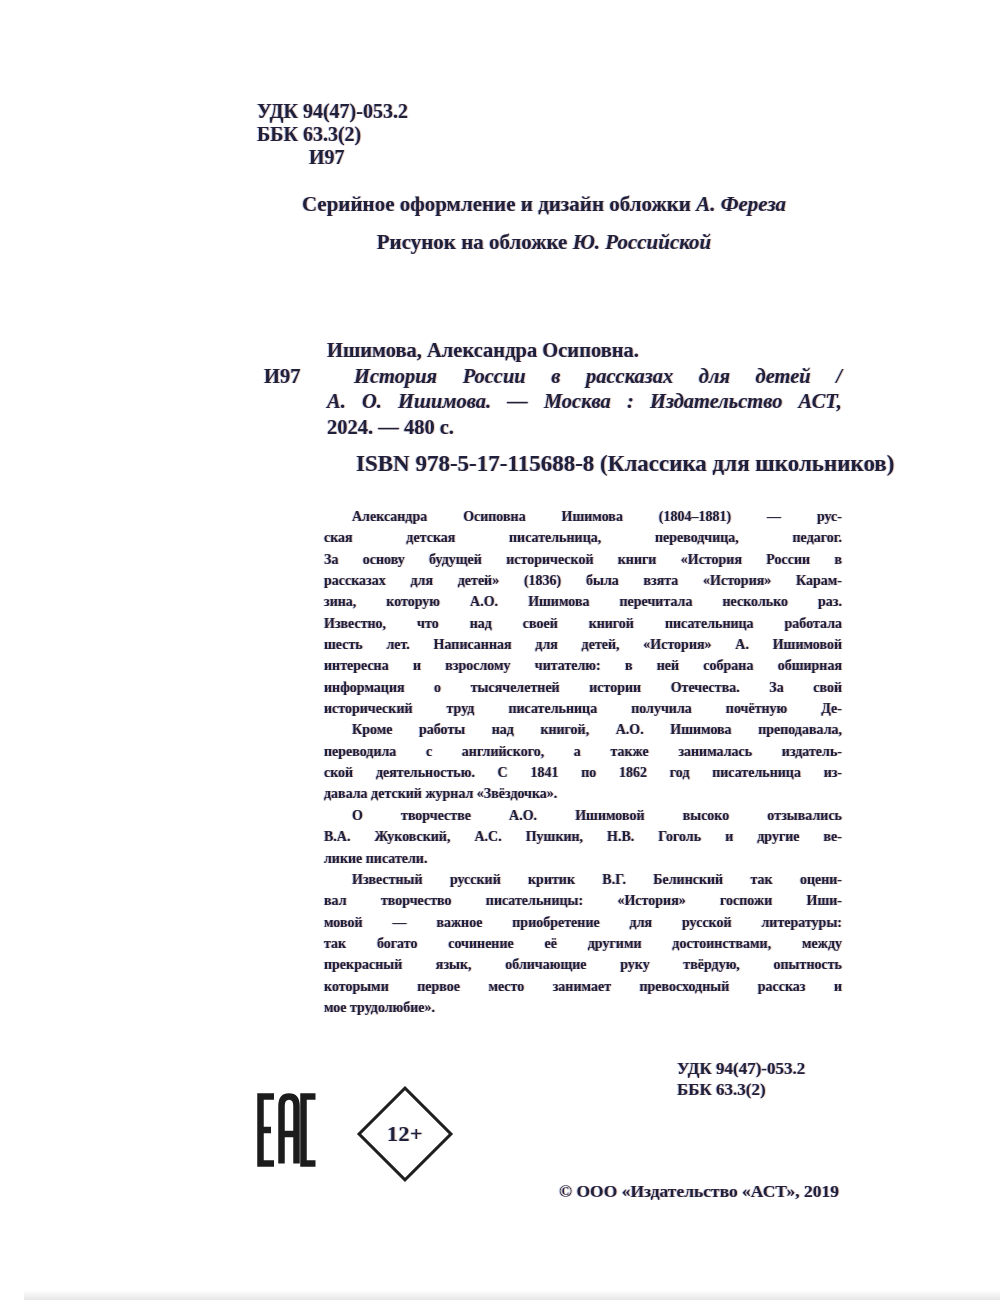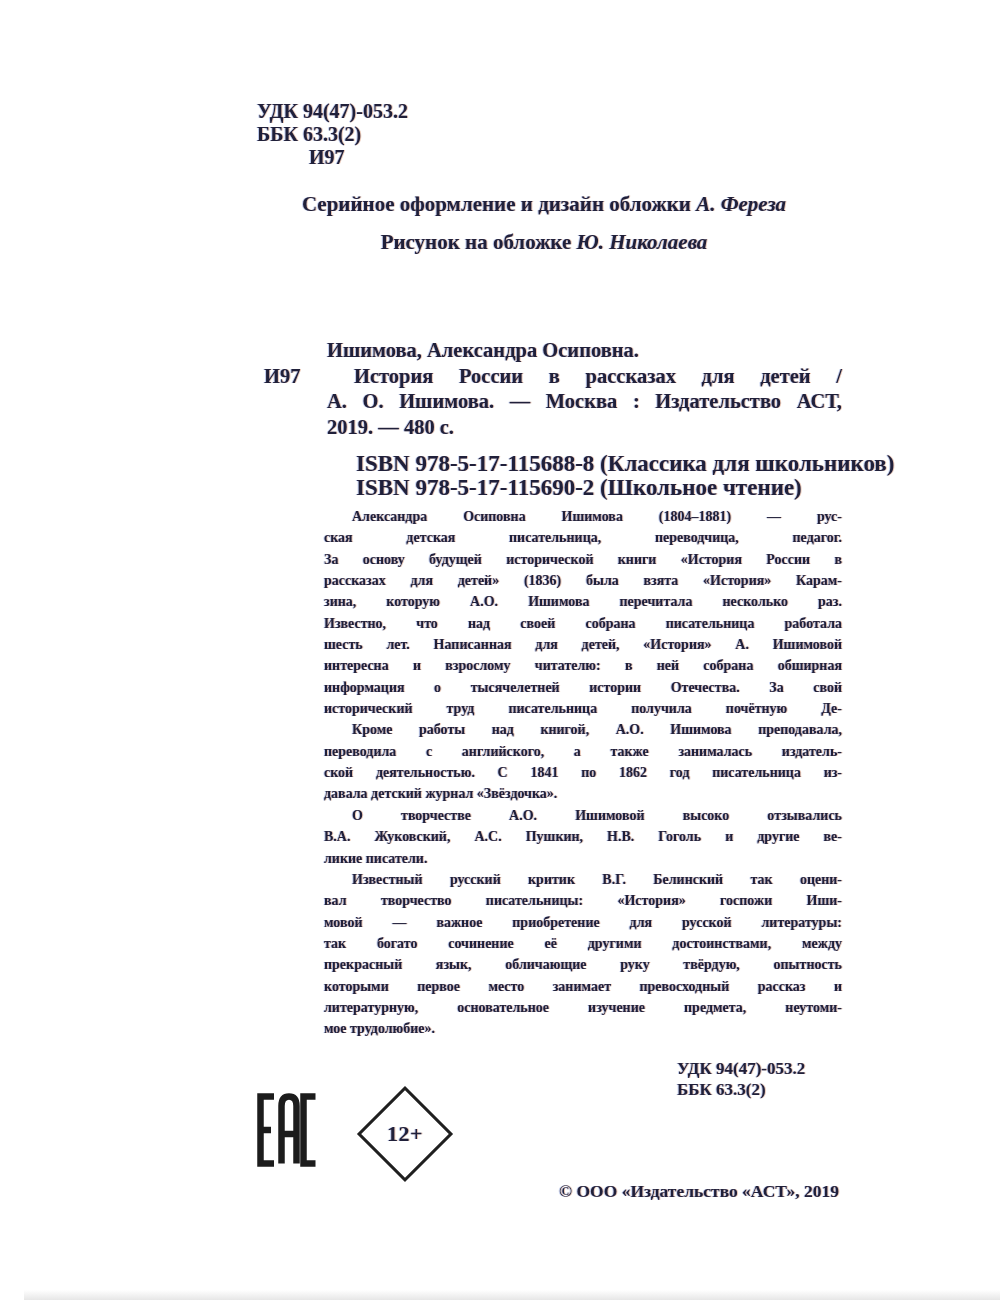--- a/index.html
+++ b/index.html
@@ -16,21 +16,21 @@
   .top-codes .sign{padding-left:52px;}
   
   .credits{position:absolute;left:190px;top:192px;width:660px;text-align:center;font-size:21px;line-height:24px;}
   .credits .row{margin-bottom:14px;white-space:nowrap;}
   .credits .name{font-style:italic;text-align:center;}
   
   .card{position:absolute;left:240px;top:338px;width:578px;font-size:20.5px;line-height:25.5px;}
   .card-label{position:absolute;left:0;top:25.5px;}
   .card-lines{margin-left:63px;}
   .card-lines .l2{margin-left:27px;}
-  .just{text-align:justify;text-align-last:justify;}
+  .just{text-align:justify;text-align-last:justify;font-style:italic;}
   
   .isbns{position:absolute;left:332px;top:452px;font-size:23px;line-height:23.5px;white-space:nowrap;}
   
   .annotation{position:absolute;left:300px;top:506px;width:518px;font-size:14px;line-height:21.35px;}
   .annotation .jline{text-align:justify;text-align-last:justify;}
   .annotation .first{text-indent:28px;}
   .annotation .last{text-align-last:left;}
   
   .bottom-codes{position:absolute;left:653px;top:1058px;font-size:17px;line-height:21px;white-space:nowrap;}
   
@@ -56,64 +56,62 @@
     <div>УДК 94(47)-053.2</div>
     <div>ББК 63.3(2)</div>
     <div class="sign">И97</div>
   </div>
 
   <div class="credits">
     <div class="row">
       <span>Серийное оформление и дизайн обложки </span><span class="name">А. Фереза</span>
     </div>
     <div class="row">
-      <span>Рисунок на обложке </span><span class="name">Ю. Николаева</span>
+      <span>Рисунок на обложке </span><span class="name">Ю. Российской</span>
     </div>
   </div>
 
   <div class="card">
     <div class="card-label">И97</div>
     <div class="card-lines">
       <div>Ишимова, Александра Осиповна.</div>
       <div class="l2 just">История России в рассказах для детей /</div>
       <div class="just">А. О. Ишимова. — Москва : Издательство АСТ,</div>
-      <div>2019. — 480 с.</div>
+      <div>2024. — 480 с.</div>
     </div>
   </div>
 
   <div class="isbns">
     <div>ISBN 978-5-17-115688-8 (Классика для школьников)</div>
-    <div>ISBN 978-5-17-115690-2 (Школьное чтение)</div>
   </div>
 
   <div class="annotation" id="annotation">
       <div class="jline first">Александра Осиповна Ишимова (1804–1881) — рус-</div>
       <div class="jline">ская детская писательница, переводчица, педагог.</div>
       <div class="jline">За основу будущей исторической книги «История России в</div>
       <div class="jline">рассказах для детей» (1836) была взята «История» Карам-</div>
       <div class="jline">зина, которую А.О. Ишимова перечитала несколько раз.</div>
-      <div class="jline">Известно, что над своей собрана писательница работала</div>
+      <div class="jline">Известно, что над своей книгой писательница работала</div>
       <div class="jline">шесть лет. Написанная для детей, «История» А. Ишимовой</div>
       <div class="jline">интересна и взрослому читателю: в ней собрана обширная</div>
       <div class="jline">информация о тысячелетней истории Отечества. За свой</div>
       <div class="jline">исторический труд писательница получила почётную Де-</div>
       <div class="jline first">Кроме работы над книгой, А.О. Ишимова преподавала,</div>
       <div class="jline">переводила с английского, а также занималась издатель-</div>
       <div class="jline">ской деятельностью. С 1841 по 1862 год писательница из-</div>
       <div class="jline last">давала детский журнал «Звёздочка».</div>
       <div class="jline first">О творчестве А.О. Ишимовой высоко отзывались</div>
       <div class="jline">В.А. Жуковский, А.С. Пушкин, Н.В. Гоголь и другие ве-</div>
       <div class="jline last">ликие писатели.</div>
       <div class="jline first">Известный русский критик В.Г. Белинский так оцени-</div>
       <div class="jline">вал творчество писательницы: «История» госпожи Иши-</div>
       <div class="jline">мовой — важное приобретение для русской литературы:</div>
       <div class="jline">так богато сочинение её другими достоинствами, между</div>
       <div class="jline">прекрасный язык, обличающие руку твёрдую, опытность</div>
       <div class="jline">которыми первое место занимает превосходный рассказ и</div>
-      <div class="jline">литературную, основательное изучение предмета, неутоми-</div>
       <div class="jline last">мое трудолюбие».</div>
     </div>
 
   <div class="bottom-codes">
     <div>УДК 94(47)-053.2</div>
     <div>ББК 63.3(2)</div>
   </div>
 
   <svg class="eac" viewBox="0 0 62 74" fill="none" stroke="#1c1c1c" stroke-width="6.5">
     <path d="M17,3.5 H3.5 V70.5 H17"></path>

